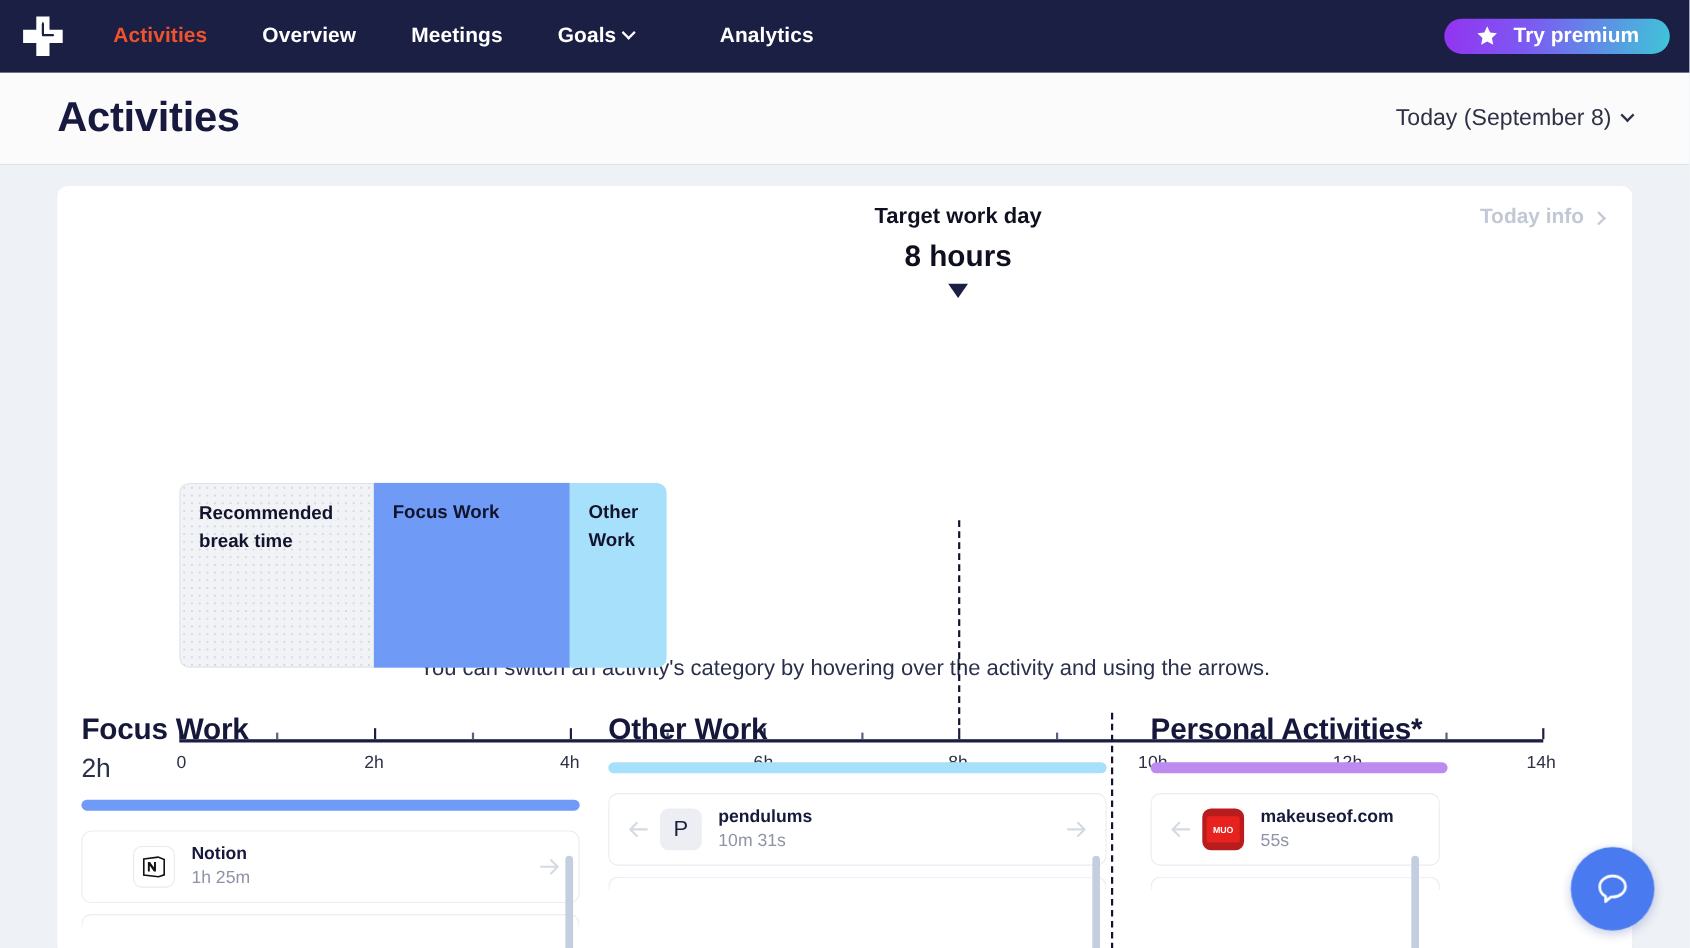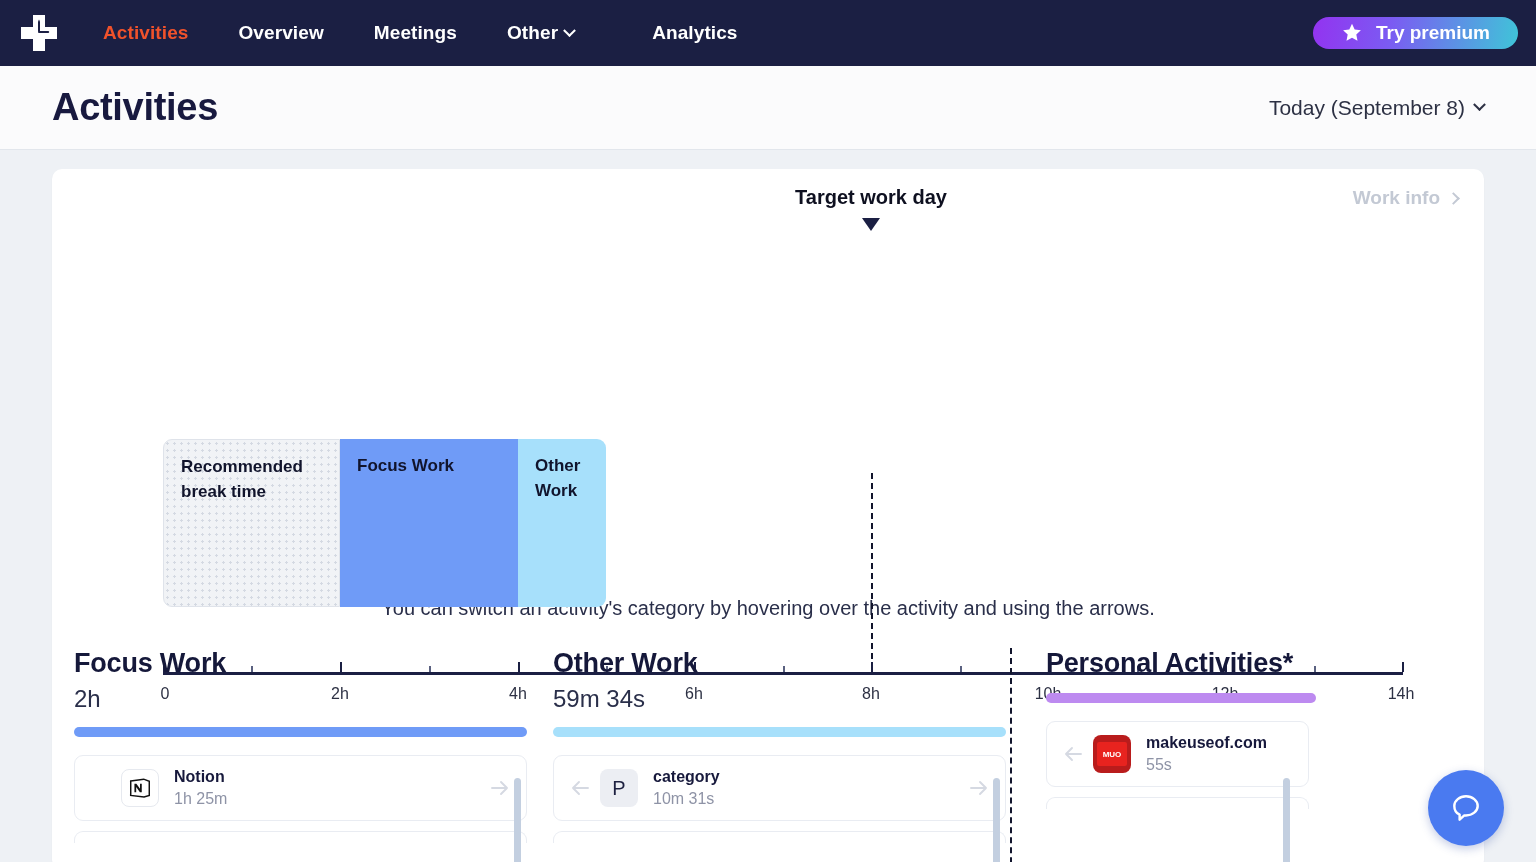--- a/index.html
+++ b/index.html
@@ -249,21 +249,21 @@
     <div class="nav-link active">
       <span>Activities</span>
     </div>
     <div class="nav-link">
       <span>Overview</span>
     </div>
     <div class="nav-link">
       <span>Meetings</span>
     </div>
     <div class="nav-link">
-      <span>Other</span><span class="caret"></span>
+      <span>Goals</span><span class="caret"></span>
     </div>
     <div class="nav-link gap-left">
       <span>Analytics</span>
     </div>
   </div>
 
   <div class="nav-right">
     <button class="premium-btn">
       <svg class="star-ico" viewBox="0 0 24 24">
         <path fill="#ffffff" d="M12 2l2.9 6.2 6.8.8-5 4.7 1.3 6.8L12 17.2 6 20.5l1.3-6.8-5-4.7 6.8-.8z"></path>
@@ -278,28 +278,29 @@
   <div class="page-title">Activities</div>
   <div class="date-picker">
     <span>Today (September 8)</span>
     <span class="date-caret"></span>
   </div>
 </div>
 
 <div class="card">
 
   <div class="show-info">
-    <span>Work info</span>
+    <span>Today info</span>
     <span class="chev-r"></span>
   </div>
 
   <div class="chart-area">
 
     <div class="target-block">
       <div class="target-label">Target work day</div>
+      <div class="target-value">8 hours</div>
       <div class="target-arrow"></div>
     </div>
     <div class="target-line"></div>
 
     <div class="bars">
       <div class="bar bar-break">
         <span>Recommended break time</span>
       </div>
       <div class="bar bar-focus">
         <span>Focus Work</span>
@@ -364,34 +365,33 @@
               </svg>
           </span>
         </div>
         <div class="ghost-item gi-focus"></div>
       </div>
       <div class="vscroll" style="right:10px"></div>
     </div>
 
     <div class="col col-other">
       <div class="col-title">Other Work</div>
-      <div class="col-total">59m 34s</div>
       <div class="col-rule rule-other"></div>
       <div class="list">
         <div class="item item-other">
           <span class="arr">
             <svg viewBox="0 0 24 24" width="24" height="24" fill="none" stroke="currentColor" stroke-width="1.9" stroke-linecap="round" stroke-linejoin="round">
                 <path d="M20 12H5M11 6l-6 6 6 6"></path>
               </svg>
           </span>
           <span class="app-ico ico-letter">
             <span>P</span>
           </span>
           <span class="item-text">
-            <span class="item-name">category</span>
+            <span class="item-name">pendulums</span>
             <span class="item-dur">10m 31s</span>
           </span>
           <span class="arr arr-right">
             <svg viewBox="0 0 24 24" width="24" height="24" fill="none" stroke="currentColor" stroke-width="1.9" stroke-linecap="round" stroke-linejoin="round">
                 <path d="M4 12h15M13 6l6 6-6 6"></path>
               </svg>
           </span>
         </div>
         <div class="ghost-item gi-other"></div>
       </div>

